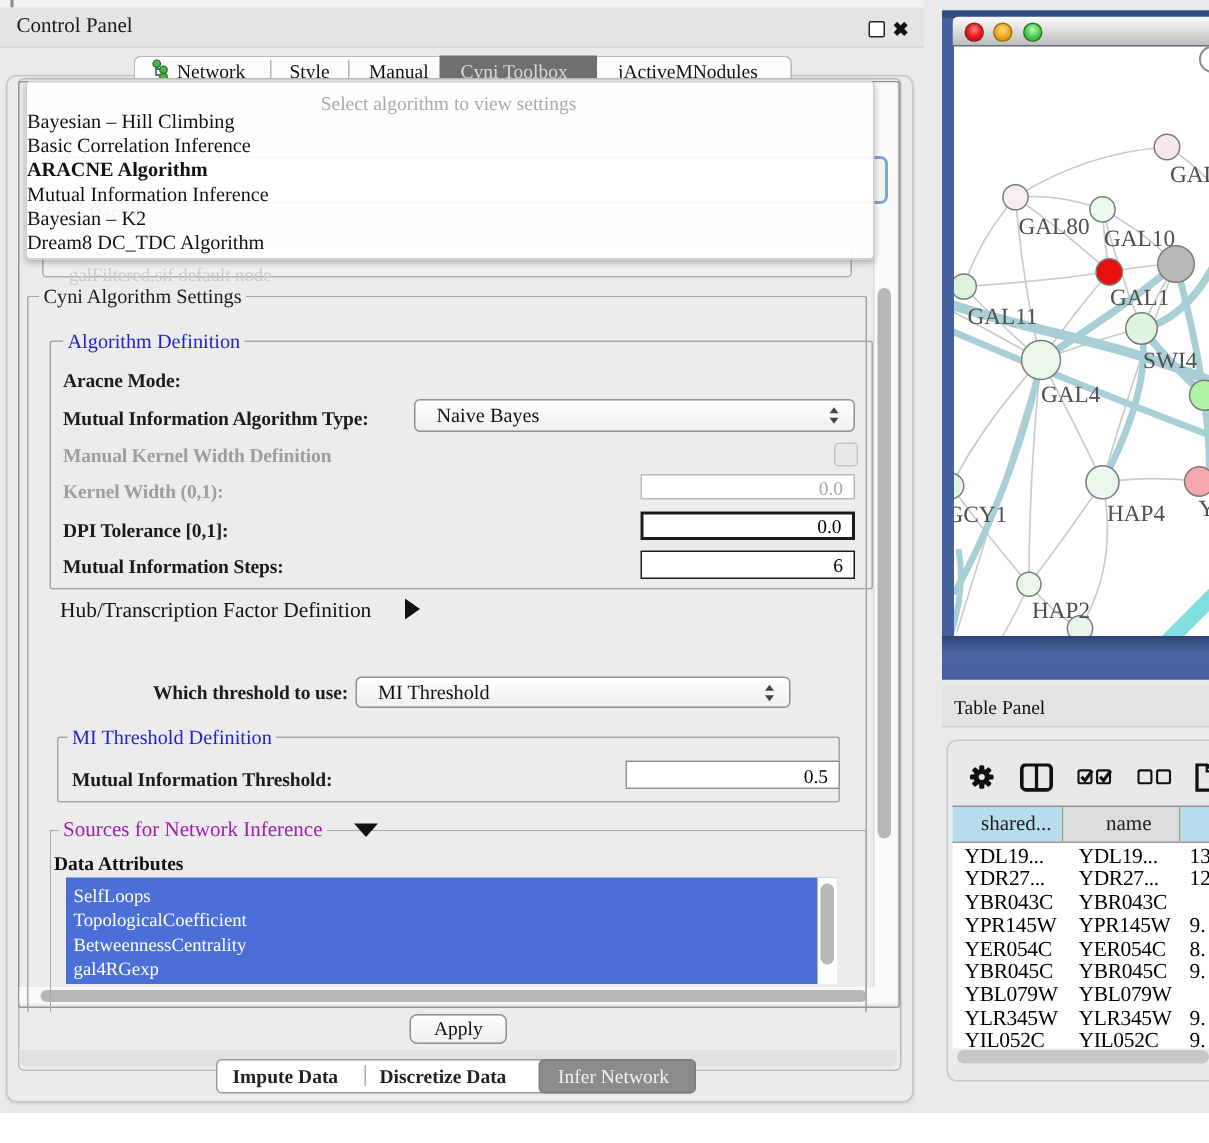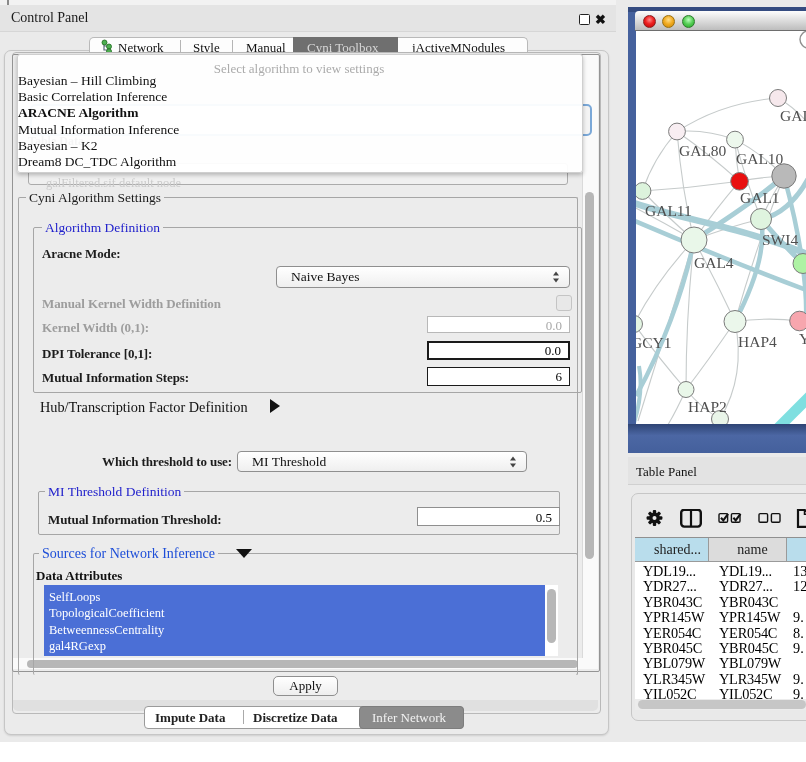--- a/index.html
+++ b/index.html
@@ -80,20 +80,21 @@
 </div>
 
 <div class="grp" style="left:18px;top:197px;width:560px;height:478px;border-bottom:none;">
   <div class="gtitle" style="left:7px;color:#1c1c1c;">Cyni Algorithm Settings</div>
 </div>
 
 <div class="grp" style="left:33px;top:227px;width:549px;height:166px;">
   <div class="gtitle" style="left:8px;color:#2222cc;">Algorithm Definition</div>
 </div>
 <div class="lbl abs" style="left:42px;top:246px;">Aracne Mode:</div>
+<div class="lbl abs" style="left:42px;top:271px;">Mutual Information Algorithm Type:</div>
 <div class="combo" style="left:276px;top:266px;width:294px;height:22px;">
       <span class="tx">Naive Bayes</span>
       <span class="arrows"></span>
     </div>
 <div class="lbl abs dis" style="left:42px;top:296px;">Manual Kernel Width Definition</div>
 <div class="abs" style="left:556px;top:295px;width:14px;height:14px;background:#e8e8e8;border:1px solid #c4c4c4;border-radius:3px;"></div>
 <div class="lbl abs dis" style="left:42px;top:320px;">Kernel Width (0,1):</div>
 <div class="field" style="left:427px;top:316px;width:143px;height:17px;border:1px solid #b8b8b8;color:#a8a8a8;line-height:17px;">0.0</div>
 <div class="lbl abs" style="left:42px;top:346px;">DPI Tolerance [0,1]:</div>
 <div class="field" style="left:427px;top:341px;width:143px;height:19px;border:2px solid #1a1a1a;color:#000;line-height:16px;">0.0</div>
@@ -109,21 +110,21 @@
       <span class="arrows"></span>
     </div>
 
 <div class="grp" style="left:38px;top:491px;width:522px;height:44px;">
   <div class="gtitle" style="left:6px;color:#2222cc;">MI Threshold Definition</div>
 </div>
 <div class="lbl abs" style="left:48px;top:512px;">Mutual Information Threshold:</div>
 <div class="field" style="left:417px;top:507px;width:143px;height:19px;border:1px solid #8f8f8f;color:#000;line-height:19px;">0.5</div>
 
 <div class="grp" style="left:33px;top:553px;width:545px;height:122px;border-bottom:none;">
-  <div class="gtitle" style="left:5px;color:#1d4ed8;font-size:14px;">Sources for Network Inference</div>
+  <div class="gtitle" style="left:5px;color:#a21caf;font-size:14px;">Sources for Network Inference</div>
 </div>
 <div class="abs" style="left:236px;top:549px;width:0;height:0;border-left:8px solid transparent;border-right:8px solid transparent;border-top:9px solid #111;"></div>
 <div class="abs" style="left:36px;top:568px;font-size:13px;font-weight:bold;color:#111;">Data Attributes</div>
 <div class="abs" style="left:44px;top:585px;width:514px;height:71px;background:#4b6fd6;"></div>
 <div class="abs" style="left:545px;top:585px;width:13px;height:71px;background:#fff;"></div>
 <div class="abs" style="left:547px;top:589px;width:9px;height:54px;background:#b7b7b7;border-radius:5px;"></div>
 <div class="abs" style="left:49px;top:589px;font-size:12.5px;color:#fff;line-height:16.3px;">SelfLoops<br>TopologicalCoefficient<br>BetweennessCentrality<br>gal4RGexp</div>
 
 <div class="abs" style="left:273px;top:676px;width:65px;height:20px;background:linear-gradient(#ffffff,#eeeeee);border:1px solid #8f8f8f;border-radius:5px;box-sizing:border-box;text-align:center;font-size:13px;color:#111;line-height:18px;">Apply</div>
 

